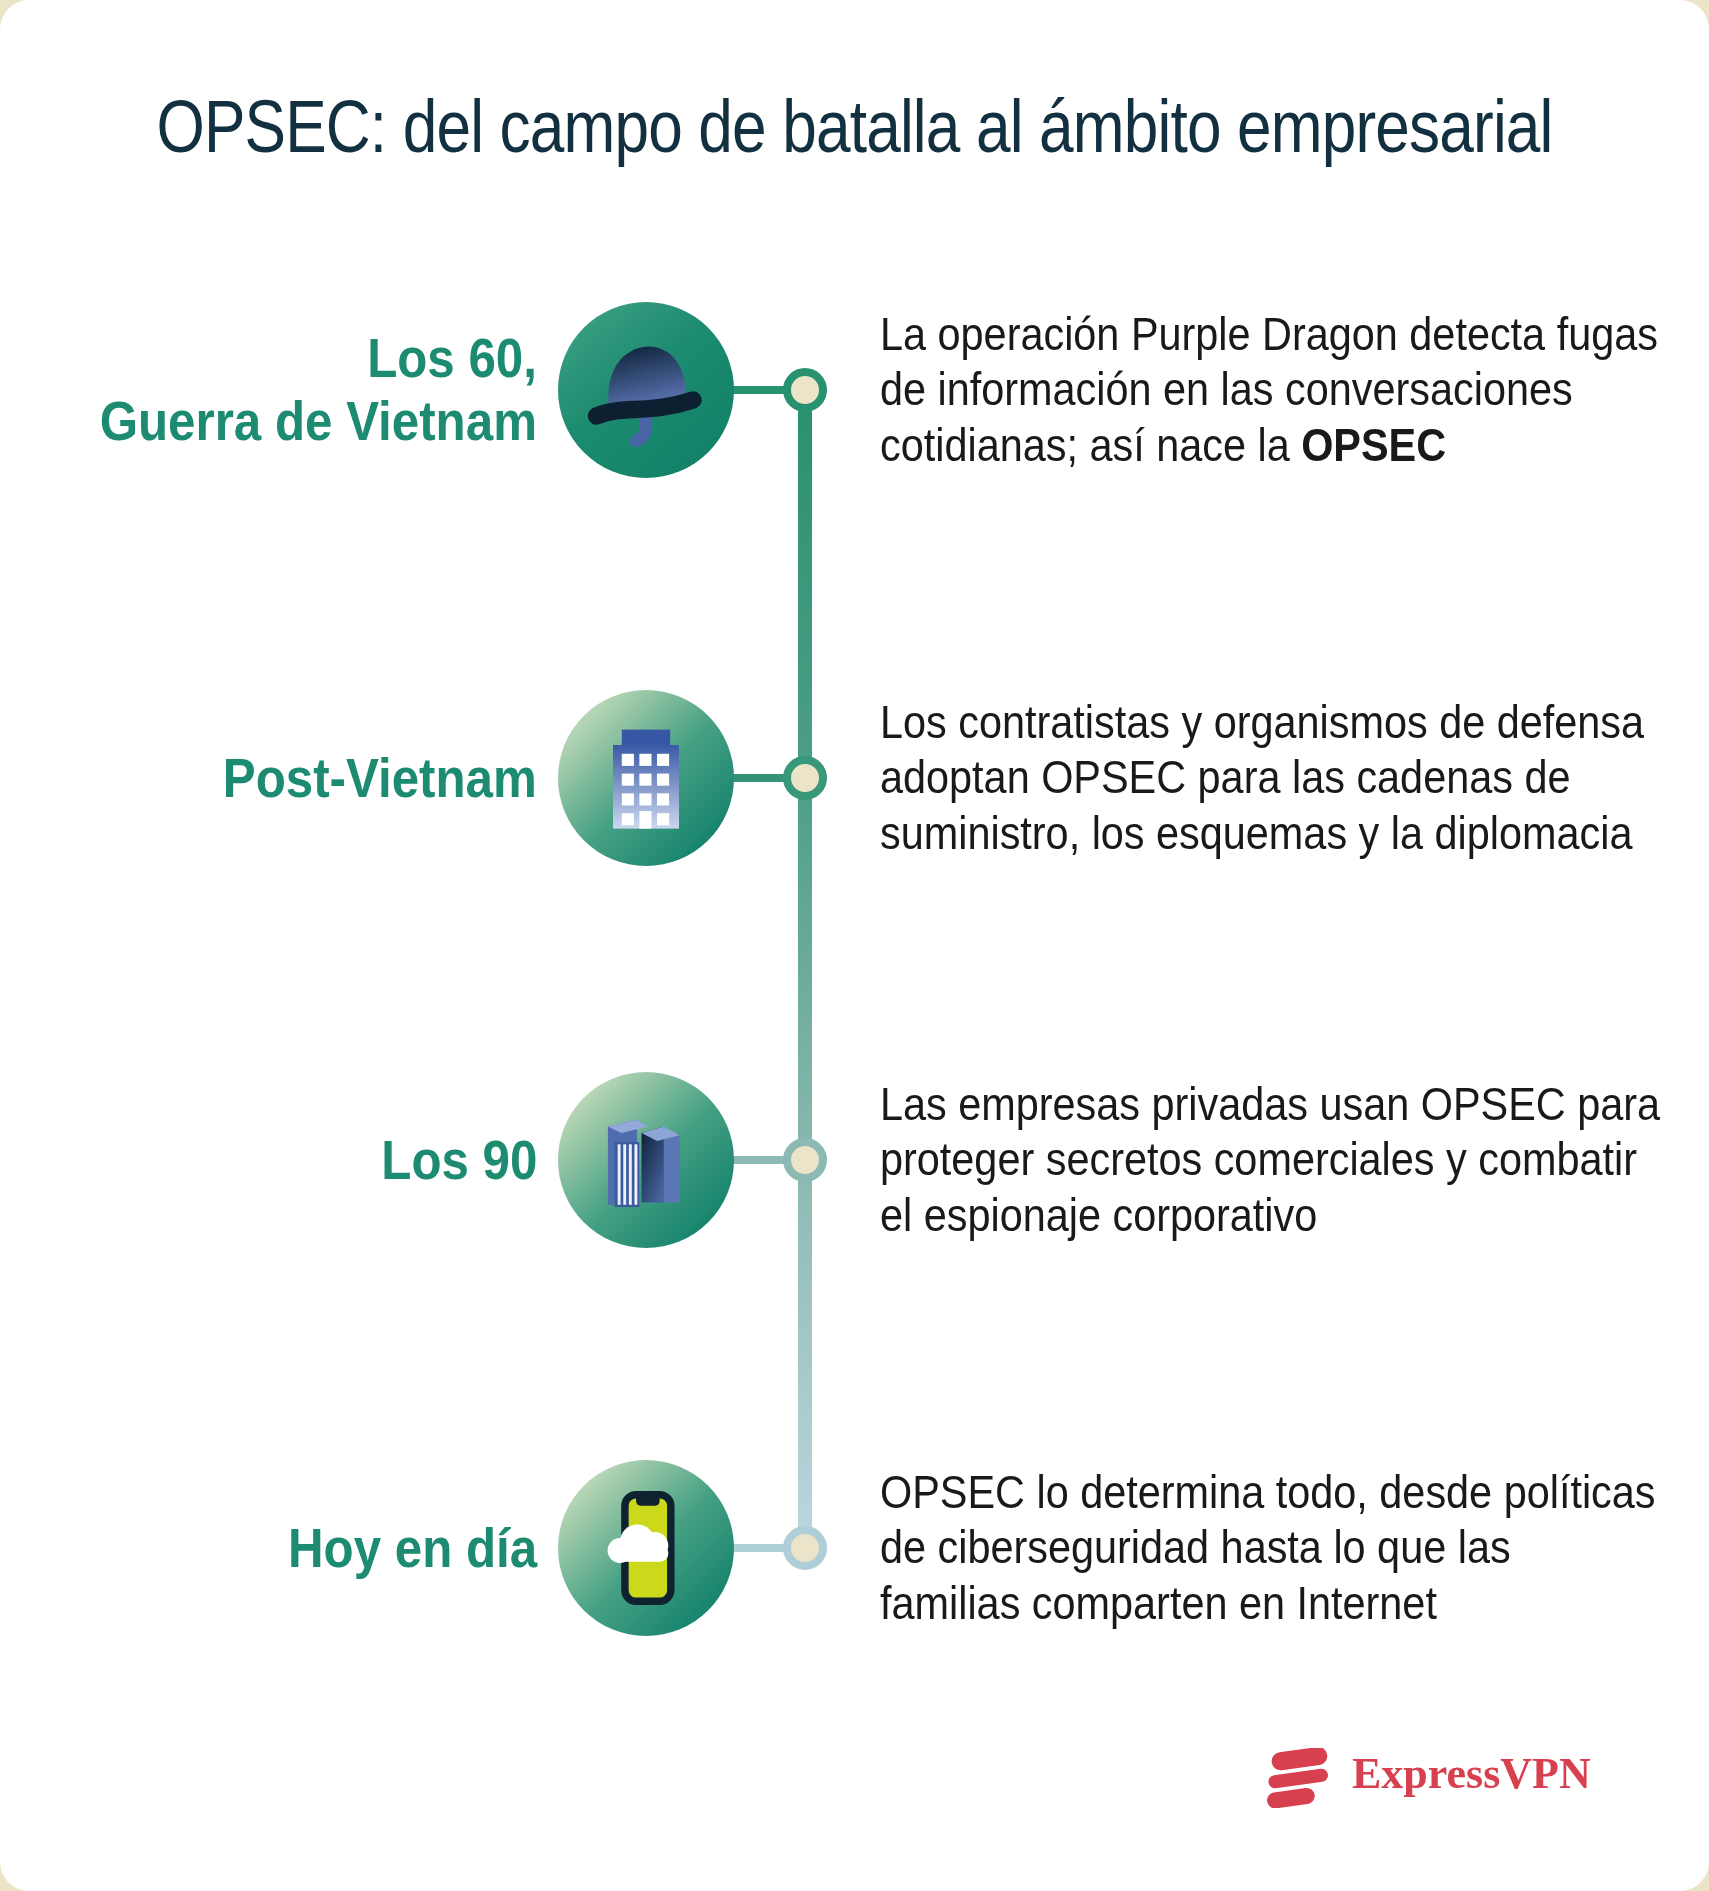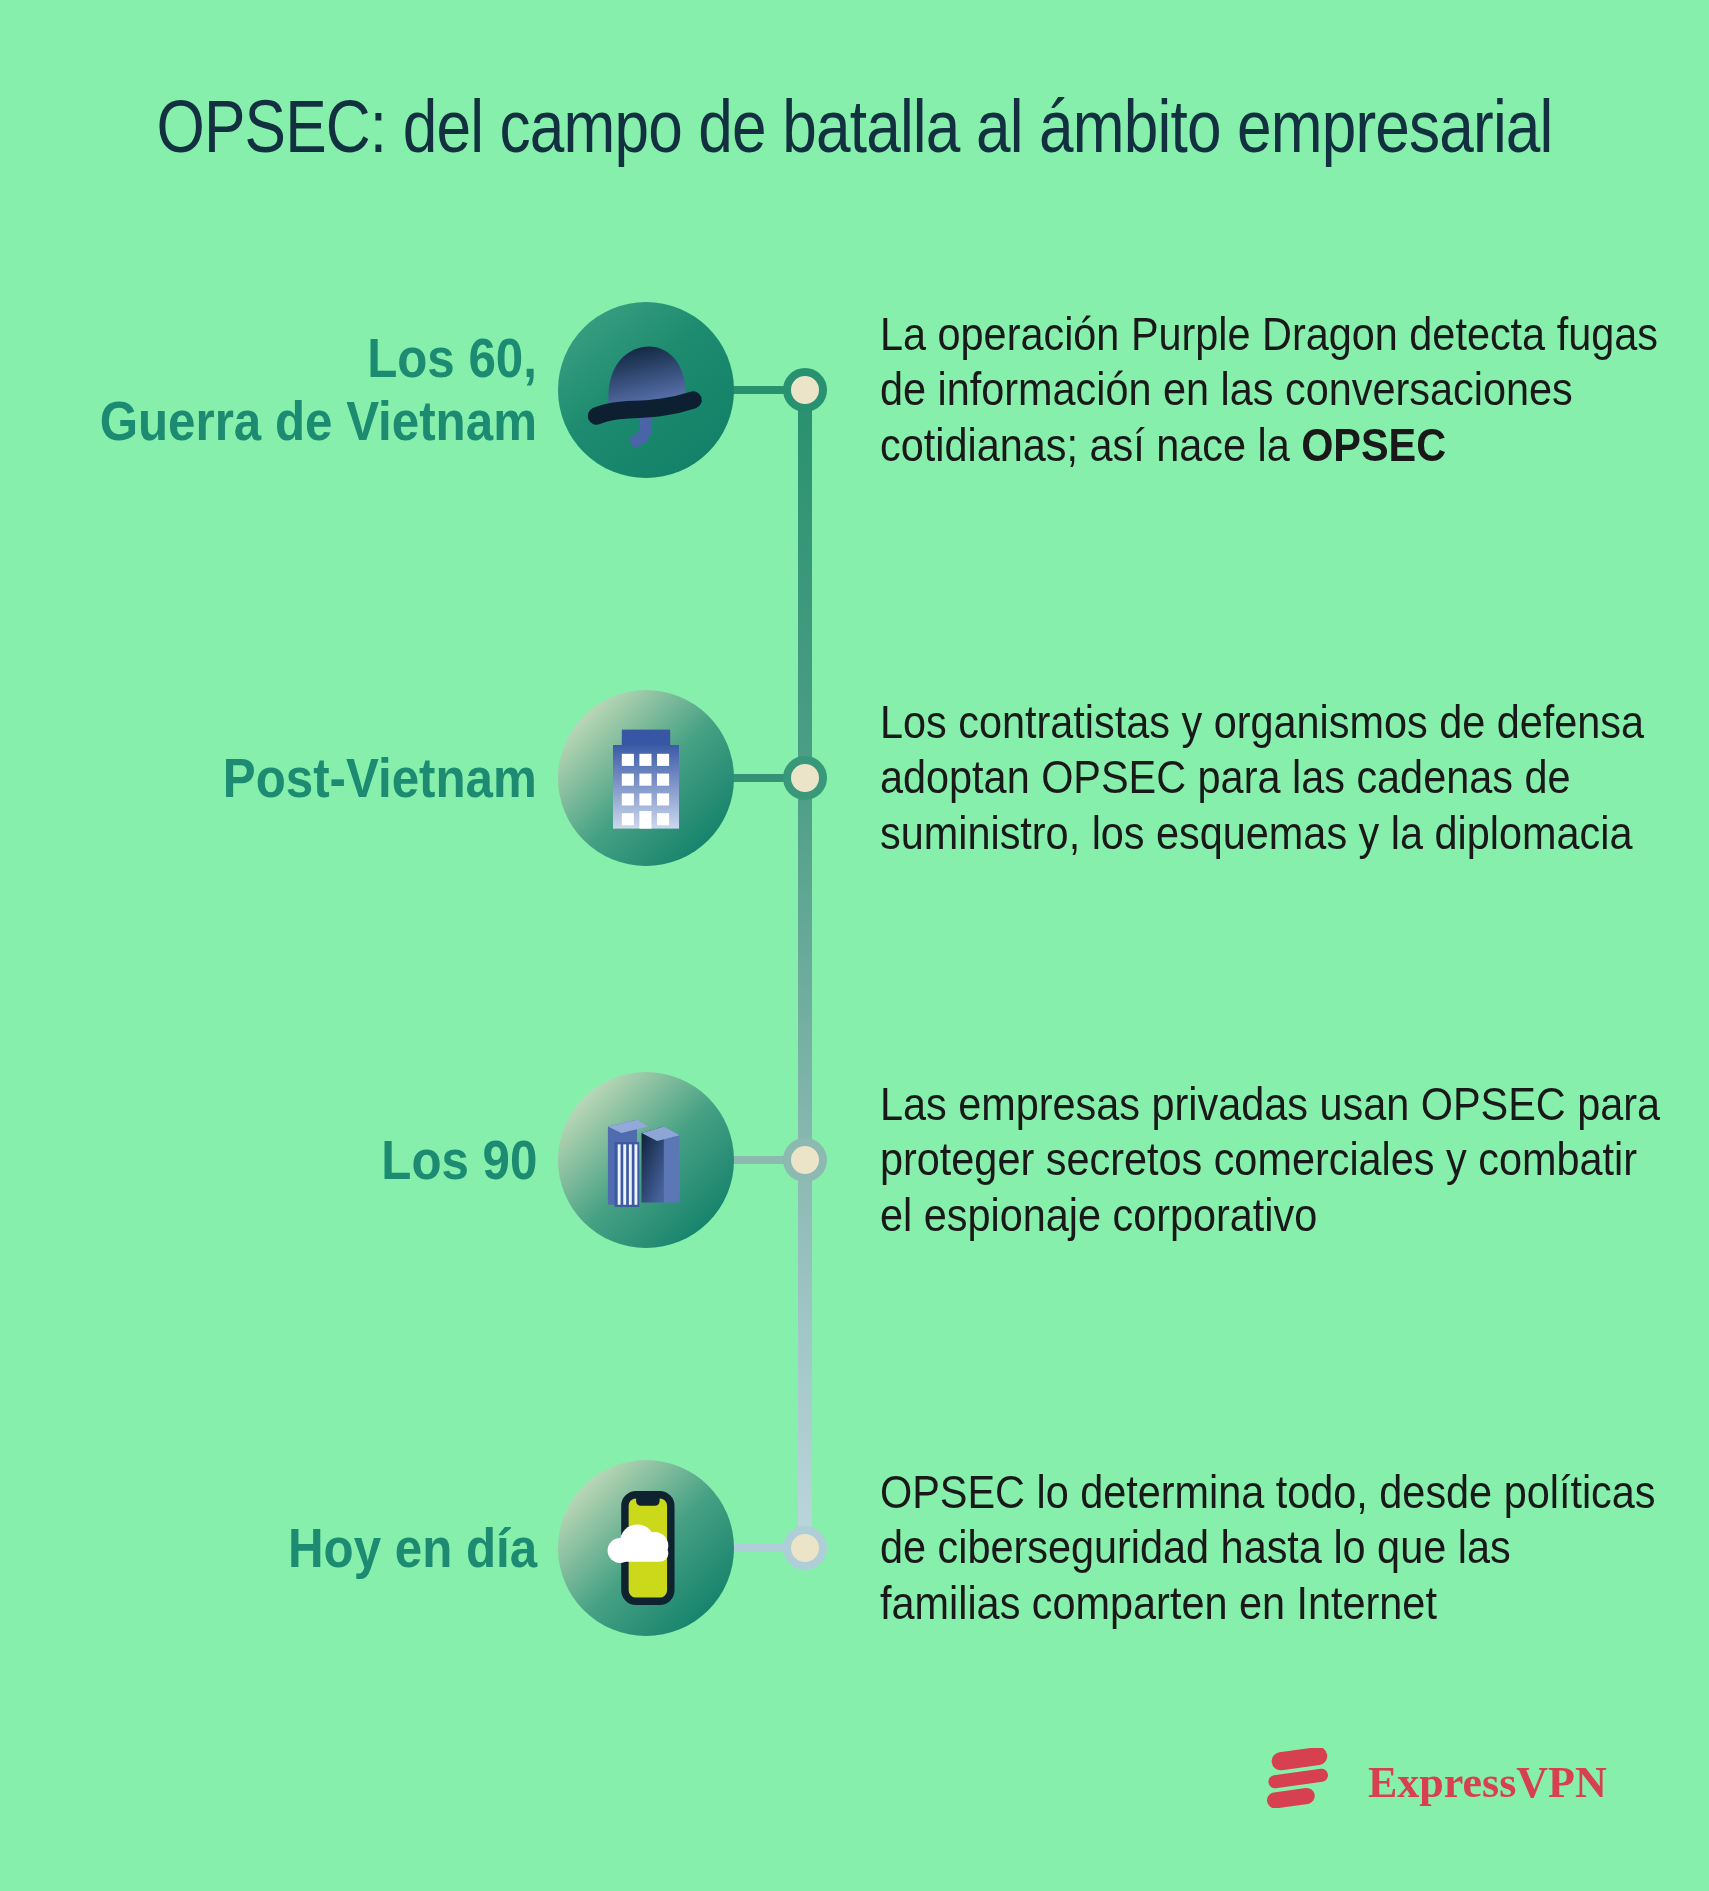--- a/index.html
+++ b/index.html
@@ -1,19 +1,20 @@
 <!DOCTYPE html>
 <html><head>
 <meta charset="utf-8">
 <style>
   html,body{margin:0;padding:0;background:#ece4c8;}
   #canvas{
     position:relative;width:1709px;height:1891px;overflow:hidden;
-    background:#86efac;
+    background:#ffffff;
     font-family:"Liberation Sans",sans-serif;
+    border-radius:29px;
   }
   .title{
     position:absolute;left:0;top:84px;width:1709px;text-align:center;
     font-size:74px;font-weight:500;color:#12303f;letter-spacing:-1px;
     transform:scaleX(0.84);transform-origin:50% 50%;white-space:pre;
   }
   
   .vline{
     position:absolute;left:798px;top:390px;width:14px;height:1158px;
     border-radius:7px;z-index:1;
@@ -54,21 +55,21 @@
     position:absolute;left:880px;height:190px;display:flex;align-items:center;
     color:#191919;font-size:46px;line-height:1.2;white-space:pre;
     transform:scaleX(0.90);transform-origin:0 50%;
   }
   .desc strong{font-weight:700;}
   .p1{top:295px;}
   .p2{top:683px;}
   .p3{top:1065px;}
   .p4{top:1453px;}
   .footer{
-    position:absolute;left:1262px;top:1748px;display:flex;align-items:flex-end;gap:34px;
+    position:absolute;left:1262px;top:1748px;display:flex;align-items:flex-start;gap:18px;
   }
   .brandword{
     font-family:"Liberation Serif",serif;font-weight:600;font-size:44px;color:#d7404e;
   }
 </style>
 </head>
 <body>
 
 <div id="canvas">
 

